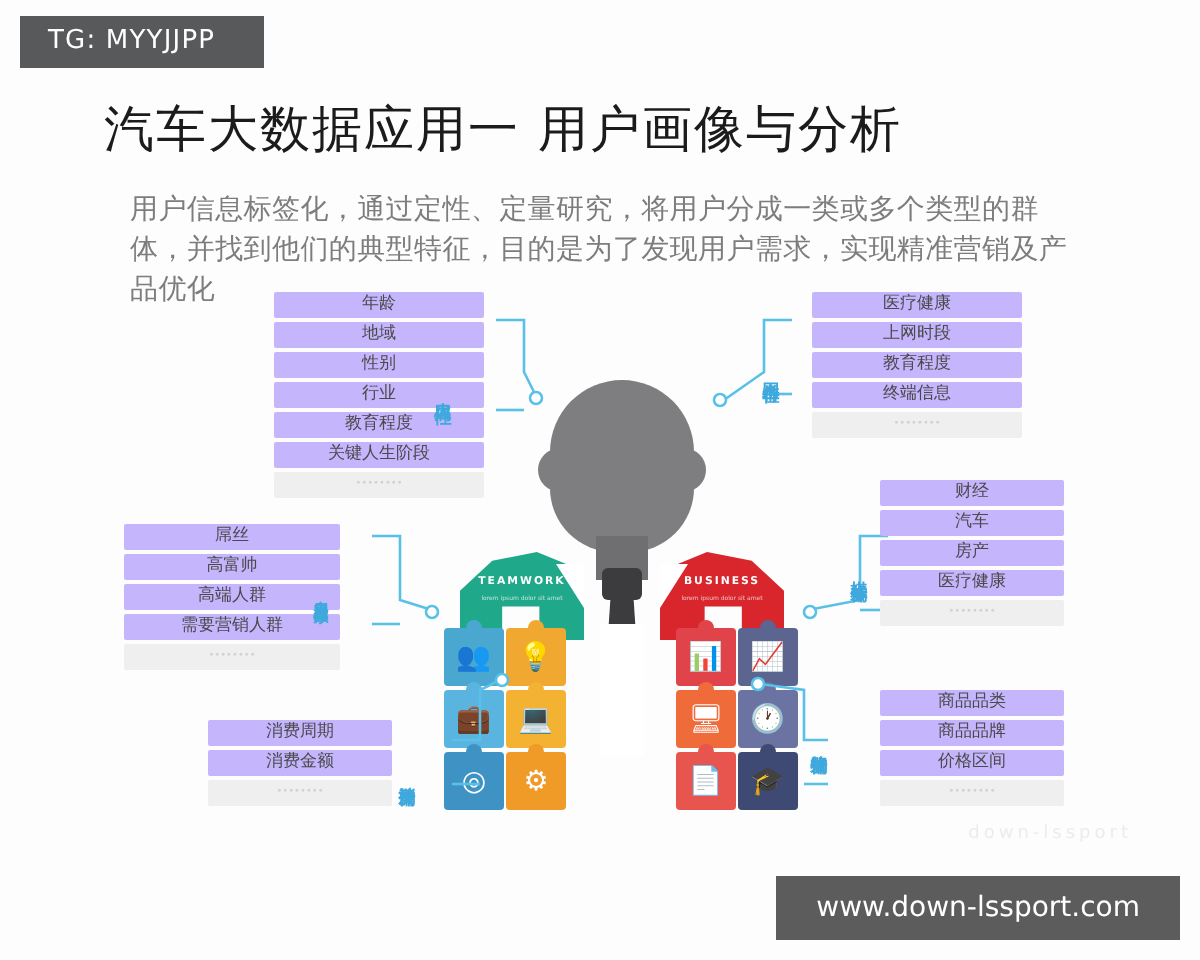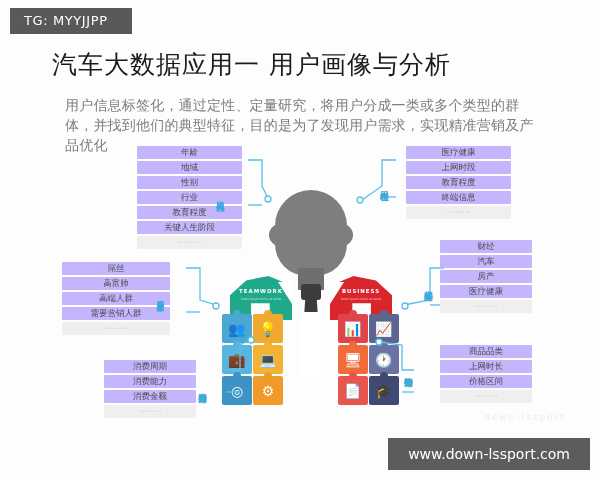--- a/index.html
+++ b/index.html
@@ -342,31 +342,30 @@
         <div class="row">房产</div>
         <div class="row">医疗健康</div>
         <div class="row ghost">••••••••</div>
       </div>
   </div>
   <div class="vlabel" style="left:424px; top:262px; height:46px;">媒体偏好</div>
 
   <div class="group" style="left:104px; top:360px;">
     <div class="rows" style="width:92px" id="g4rows">
         <div class="row">消费周期</div>
-        <div class="row">消费能力</div>
         <div class="row">消费金额</div>
         <div class="row ghost">••••••••</div>
       </div>
   </div>
   <div class="vlabel" style="left:198px; top:364px; height:46px;">消费偏好</div>
 
   <div class="group" style="left:440px; top:345px;">
     <div class="rows" style="width:92px" id="g5rows">
         <div class="row">商品品类</div>
-        <div class="row">上网时长</div>
+        <div class="row">商品品牌</div>
         <div class="row">价格区间</div>
         <div class="row ghost">••••••••</div>
       </div>
   </div>
   <div class="vlabel" style="left:404px; top:348px; height:46px;">购物偏好</div>
 
   <div class="wm-ghost">down-lssport</div>
   <div class="wm">www.down-lssport.com</div>
 
 </div>

